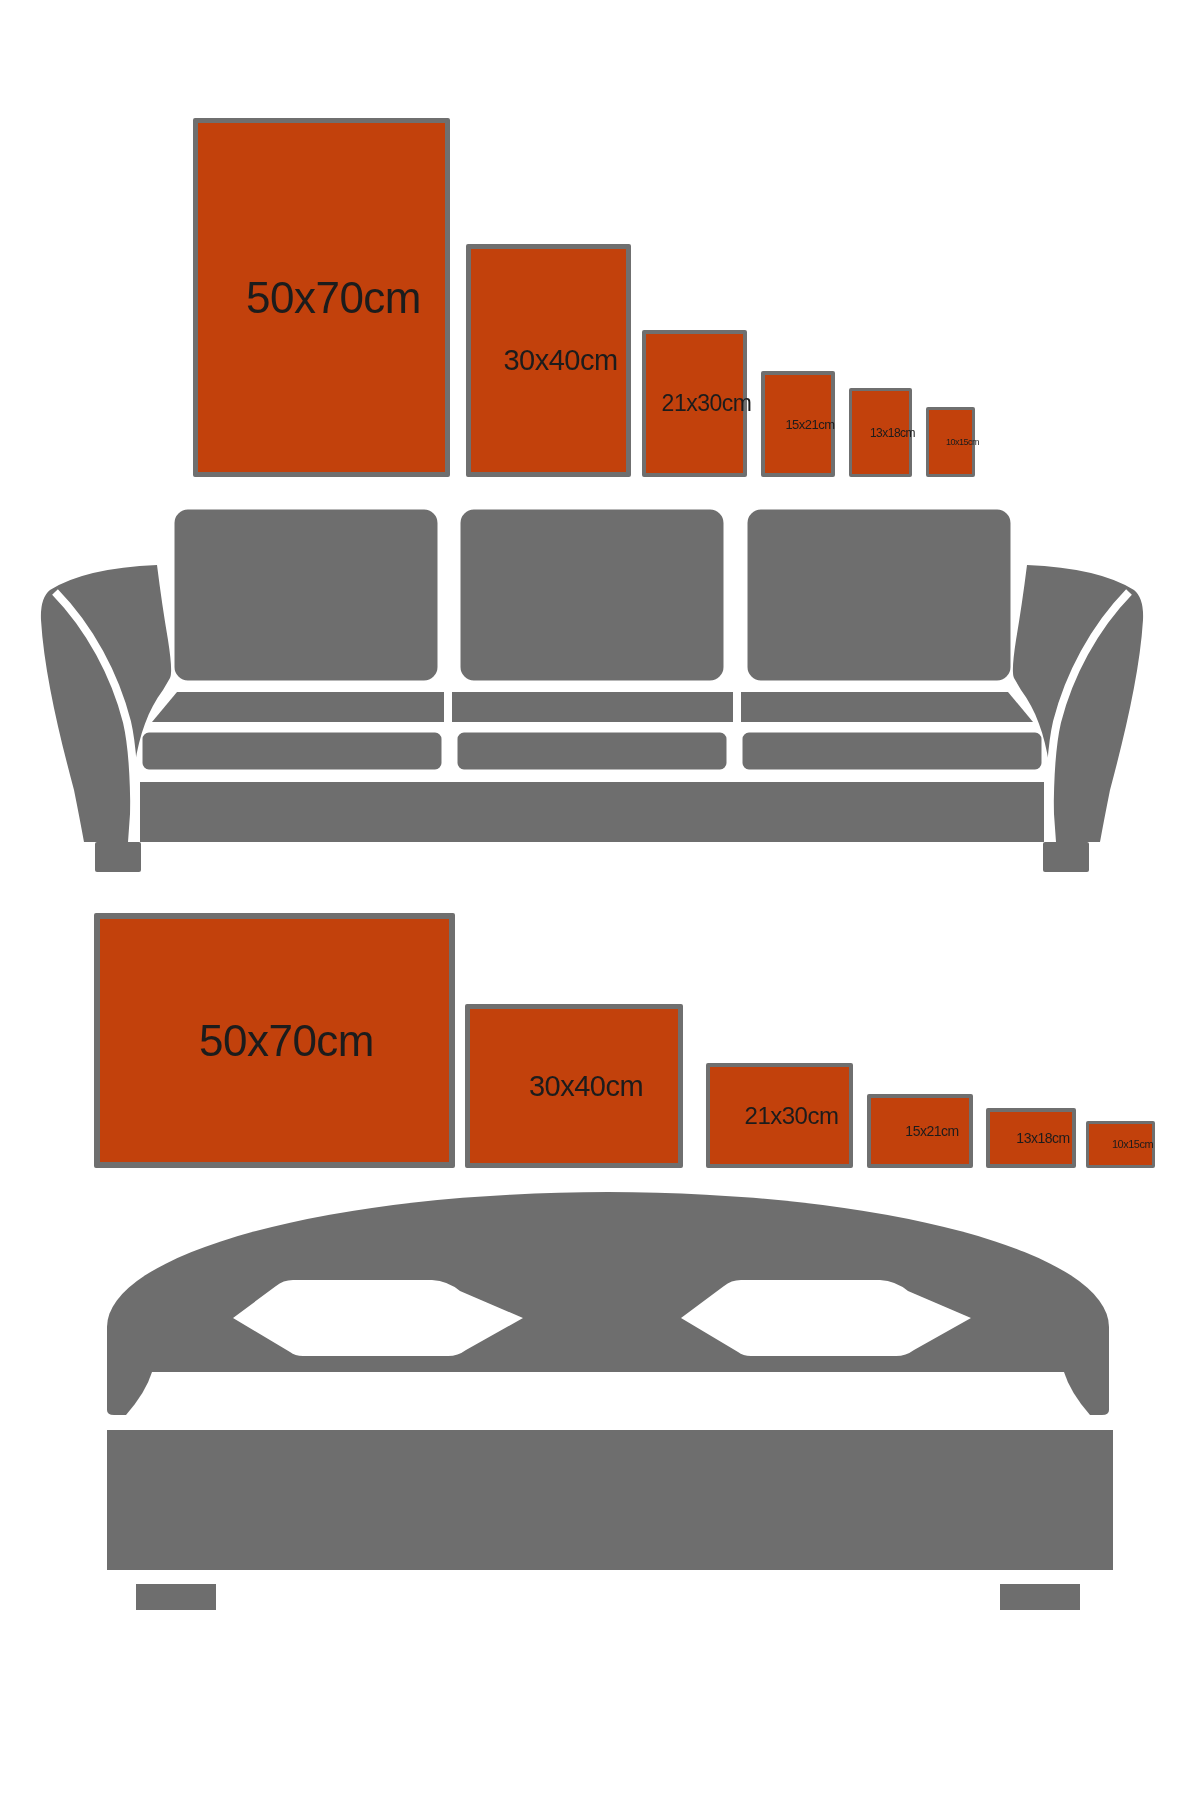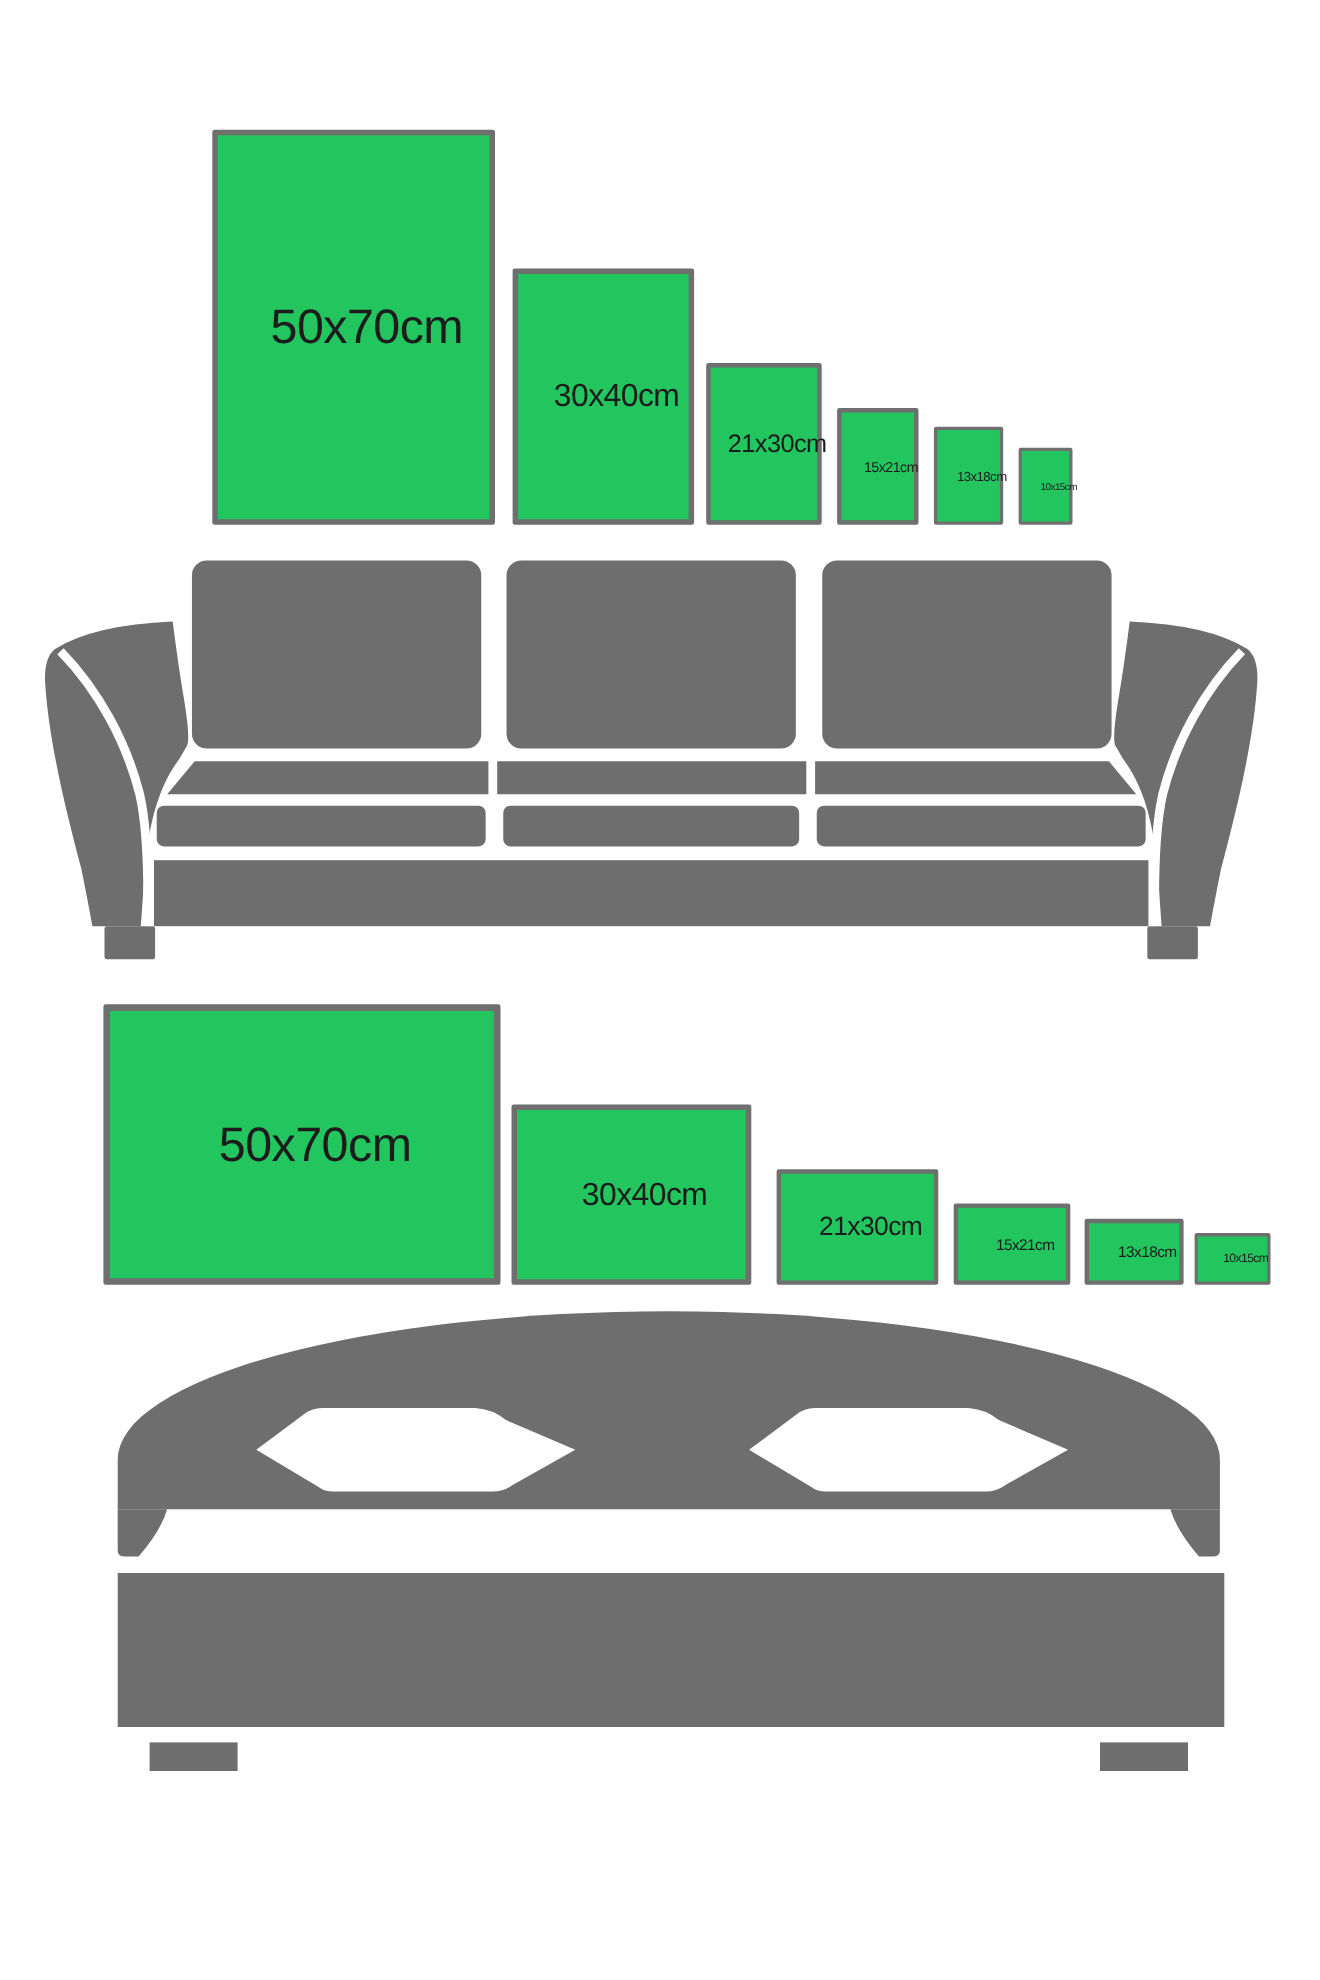--- a/index.html
+++ b/index.html
@@ -9,21 +9,21 @@
     font-family:"Liberation Sans", sans-serif;
     position:relative;
     overflow:hidden;
   }
   #canvas{
     position:absolute;left:0;top:0;width:1200px;height:1800px;background:#ffffff;
   }
   .frame{
     position:absolute;
     box-sizing:border-box;
-    background:#22c55e;
+    background:#c2410c;
     border-style:solid;
     border-color:#6f6f6f;
     border-radius:2px;
     display:flex;
     align-items:center;
     justify-content:center;
     padding-left:24px;
   }
   .frame-label{
     color:#1c1c1c;

